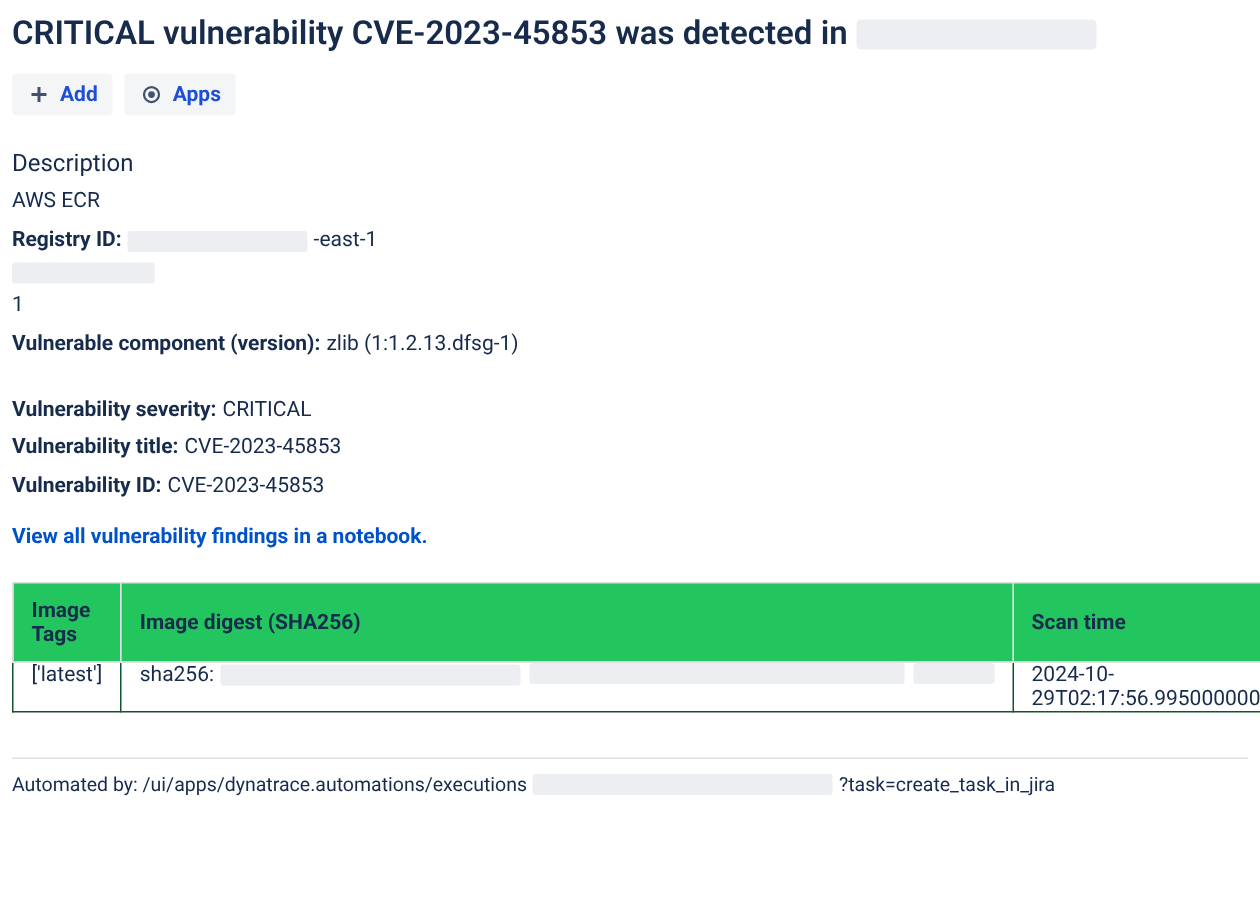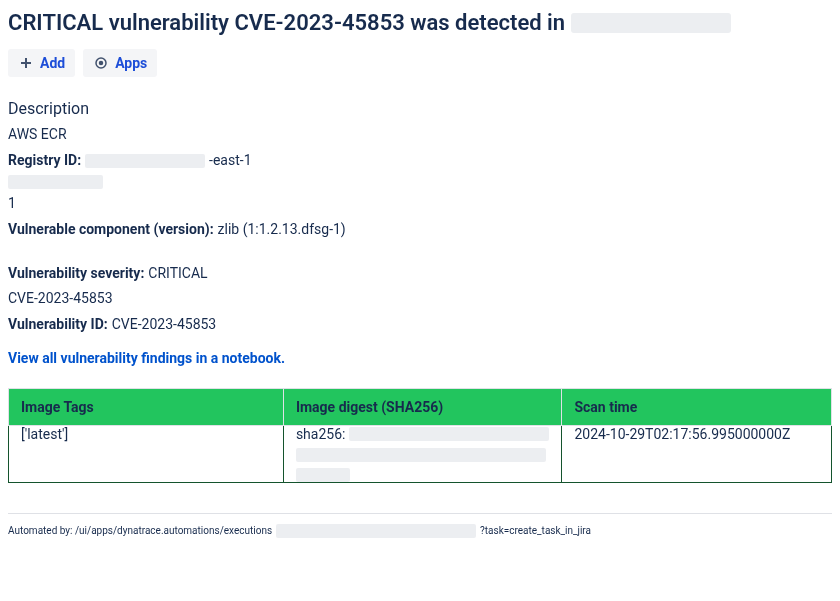--- a/index.html
+++ b/index.html
@@ -96,38 +96,38 @@
     color: #172B4D;
   }
   td {
     padding: 0 12px;
     border: 1px solid #14532d;
     vertical-align: top;
     font-size: 14px;
   }
   .digest-cell {
     display: flex;
-    flex-direction: column;
+    flex-direction: row;
     gap: 6px;
   }
   .digest-line {
     display: flex;
     align-items: center;
     gap: 4px;
   }
   .redact-digest1 { width: 200px; height: 14px; }
   .redact-digest2 { width: 250px; height: 14px; }
   .redact-digest3 { width: 54px; height: 14px; }
   hr.footer-rule {
     border: none;
     border-top: 1px solid #dfe1e6;
     margin: 30px 0 10px 0;
   }
   .footer {
-    font-size: 10px;
+    font-size: 13px;
     color: #172B4D;
     display: flex;
     align-items: center;
     gap: 2px;
     flex-wrap: nowrap;
     white-space: nowrap;
   }
   .redact-footer { width: 200px; height: 14px; margin: 0 2px; }
 </style>
 </head>
@@ -182,20 +182,21 @@
 </div>
 
 <div class="block-gap"></div>
 
 <div class="kv-line">
   <span class="kv-label">Vulnerability severity:</span>
   <span class="kv-value">CRITICAL</span>
 </div>
 
 <div class="kv-line">
+  <span class="kv-label">Vulnerability title:</span>
   <span class="kv-value">CVE-2023-45853</span>
 </div>
 
 <div class="kv-line">
   <span class="kv-label">Vulnerability ID:</span>
   <span class="kv-value">CVE-2023-45853</span>
 </div>
 
 <a class="link">View all vulnerability findings in a notebook.</a>
 

